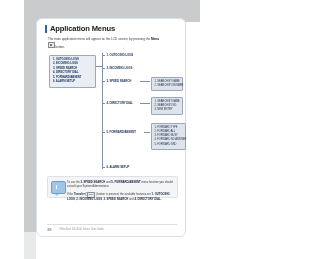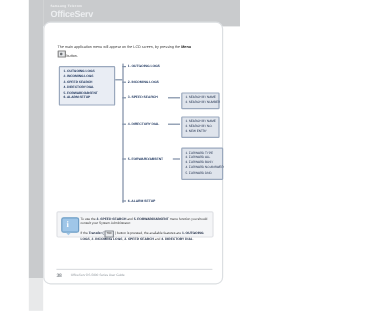--- a/index.html
+++ b/index.html
@@ -333,27 +333,27 @@
 </style>
 </head>
 <body>
 
 <div id="page-root">
 
   <div class="left-band"></div>
   <div class="left-band-lower"></div>
 
   <div class="brand-strip"></div>
-  <div class="brand-wrap">
-    <span class="brand-sup">Samsung Telecom</span>
-    <span class="brand-name">OfficeServ</span>
-  </div>
 
   <div class="sheet">
 
+    <div class="title-row">
+      <span class="title-bar"></span>
+      <span class="title-text">Application Menus</span>
+    </div>
 
     <div class="intro">
       <span>The main application menu will appear on the LCD screen, by pressing the </span><b>Menu</b><br>
       <span class="key-glyph"></span><span> button.</span>
     </div>
 
     <div class="diagram">
 
       <div class="root-box">
         <div class="mi">1. OUTGOING LOGS</div>

